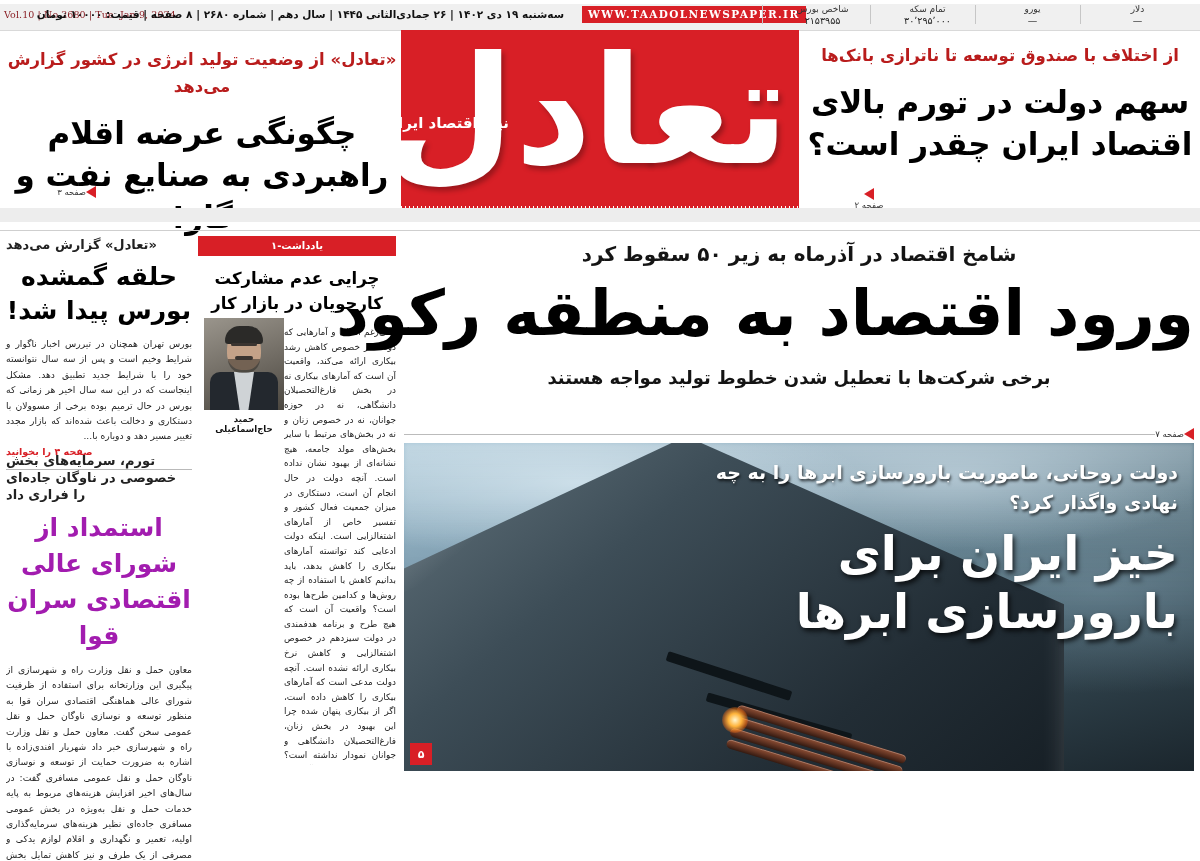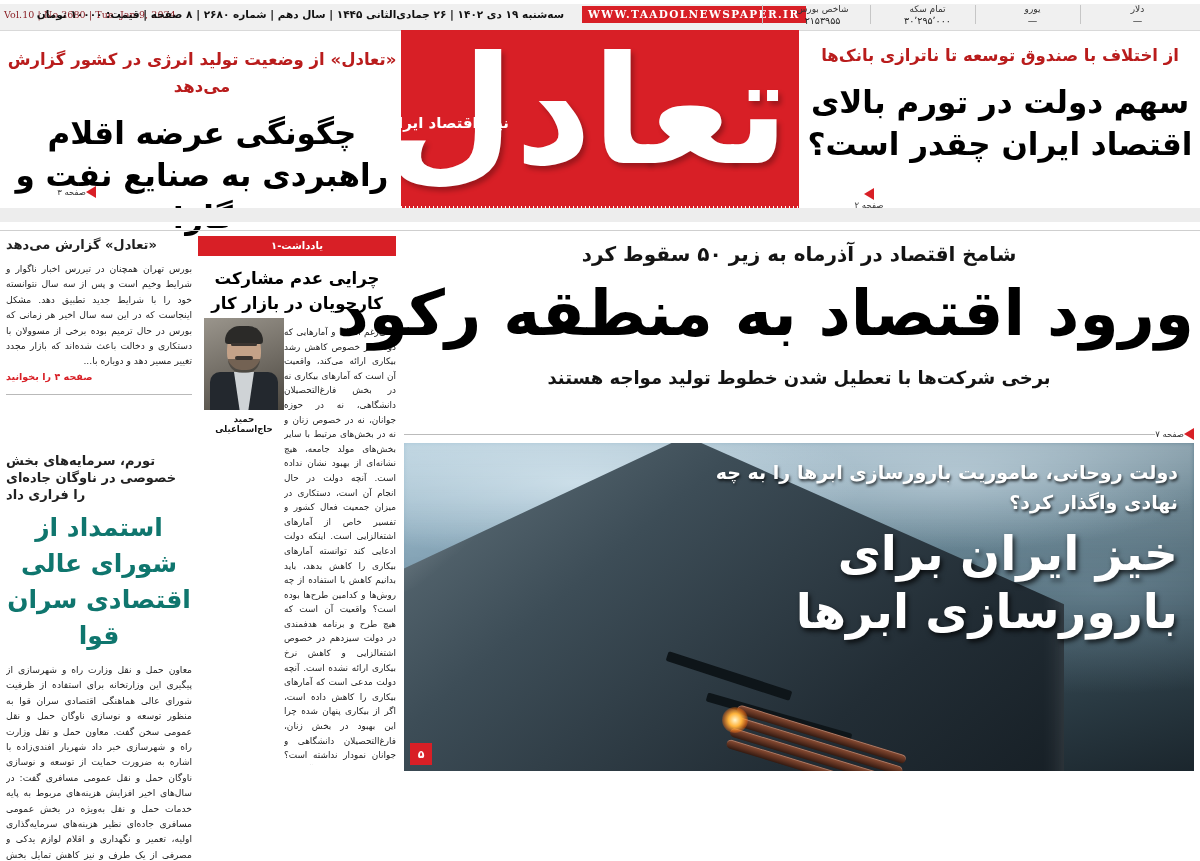--- a/index.html
+++ b/index.html
@@ -75,21 +75,21 @@
   .lead-head{font-size:25px;line-height:34px;text-align:center;font-weight:bold;
              color:#000;margin-top:7px;letter-spacing:-.5px;}
   .body-text{font-size:9.2px;line-height:15.4px;text-align:justify;color:#1c1c1c;
              margin-top:8px;}
   .cont-red{color:#d81f26;font-weight:bold;font-size:9.6px;}
 
   .lcol-rule{margin:12px 0 0 0;height:1px;background:#b9b9b9;}
 
   .col-left2{position:absolute;top:452px;left:6px;width:186px;}
   .lead-head2{font-size:25px;line-height:36px;text-align:center;font-weight:bold;
-              color:#0f766e;margin-top:7px;letter-spacing:-.5px;}
+              color:#a21caf;margin-top:7px;letter-spacing:-.5px;}
 
   
   .col-note{position:absolute;top:236px;left:198px;width:198px;}
   .note-tab{background:#d81f26;color:#fff;font-size:10px;font-weight:bold;
             text-align:center;padding:4px 0 5px 0;}
   .note-title{font-size:16.5px;line-height:25px;font-weight:bold;text-align:center;
               color:#000;margin-top:10px;}
   .note-body{margin-top:9px;font-size:8.9px;line-height:14.6px;text-align:justify;color:#1c1c1c;}
   .author-box{float:left;width:80px;margin:2px 0 4px 6px;}
   .author-photo{width:80px;height:92px;background:#6d6a63;position:relative;overflow:hidden;}
@@ -239,20 +239,21 @@
     <div class="tri"></div>
     <div class="txt">صفحه ۲</div>
   </div>
 
   <div class="greyband"></div>
   <div class="greyband2"></div>
   <div class="hrule" style="top:230px"></div>
 
   <div class="col-left">
     <div class="lead-kicker">«تعادل» گزارش می‌دهد</div>
+    <div class="lead-head">حلقه گمشده بورس پیدا شد!</div>
     <div class="body-text">بورس تهران همچنان در تیررس اخبار ناگوار و شرایط وخیم است و پس از سه سال نتوانسته خود را با شرایط جدید تطبیق دهد. مشکل اینجاست که در این سه سال اخیر هر زمانی که بورس در حال ترمیم بوده برخی از مسوولان با دستکاری و دخالت باعث شده‌اند که بازار مجدد تغییر مسیر دهد و دوباره با...</div>
     <div class="cont-red" style="text-align:left;margin-top:2px;">صفحه ۴ را بخوانید</div>
     <div class="lcol-rule"></div>
   </div>
 
   <div class="col-left2">
     <div class="lead-kicker">تورم، سرمایه‌های بخش خصوصی در ناوگان جاده‌ای را فراری داد</div>
     <div class="lead-head2">استمداد از شورای عالی اقتصادی سران قوا</div>
     <div class="body-text" style="max-height:248px;overflow:hidden;">معاون حمل و نقل وزارت راه و شهرسازی از پیگیری این وزارتخانه برای استفاده از ظرفیت شورای عالی هماهنگی اقتصادی سران قوا به منظور توسعه و نوسازی ناوگان حمل و نقل عمومی سخن گفت. معاون حمل و نقل وزارت راه و شهرسازی خبر داد شهریار افندی‌زاده با اشاره به ضرورت حمایت از توسعه و نوسازی ناوگان حمل و نقل عمومی مسافری گفت: در سال‌های اخیر افزایش هزینه‌های مربوط به پایه خدمات حمل و نقل به‌ویژه در بخش عمومی مسافری جاده‌ای نظیر هزینه‌های سرمایه‌گذاری اولیه، تعمیر و نگهداری و اقلام لوازم یدکی و مصرفی از یک طرف و نیز کاهش تمایل بخش خصوصی در جهت توسعه و نوسازی ناوگان جاده‌ای بابت سرمایه‌گذاری در بخش مسافری داشته است. از این‌رو بنابراین نیاز است که تناسب لازم در راه تعیین نرخ خدمات حمل و نقل بر اساس هزینه‌های وارد آمده در این بخش ...</div>
   </div>

